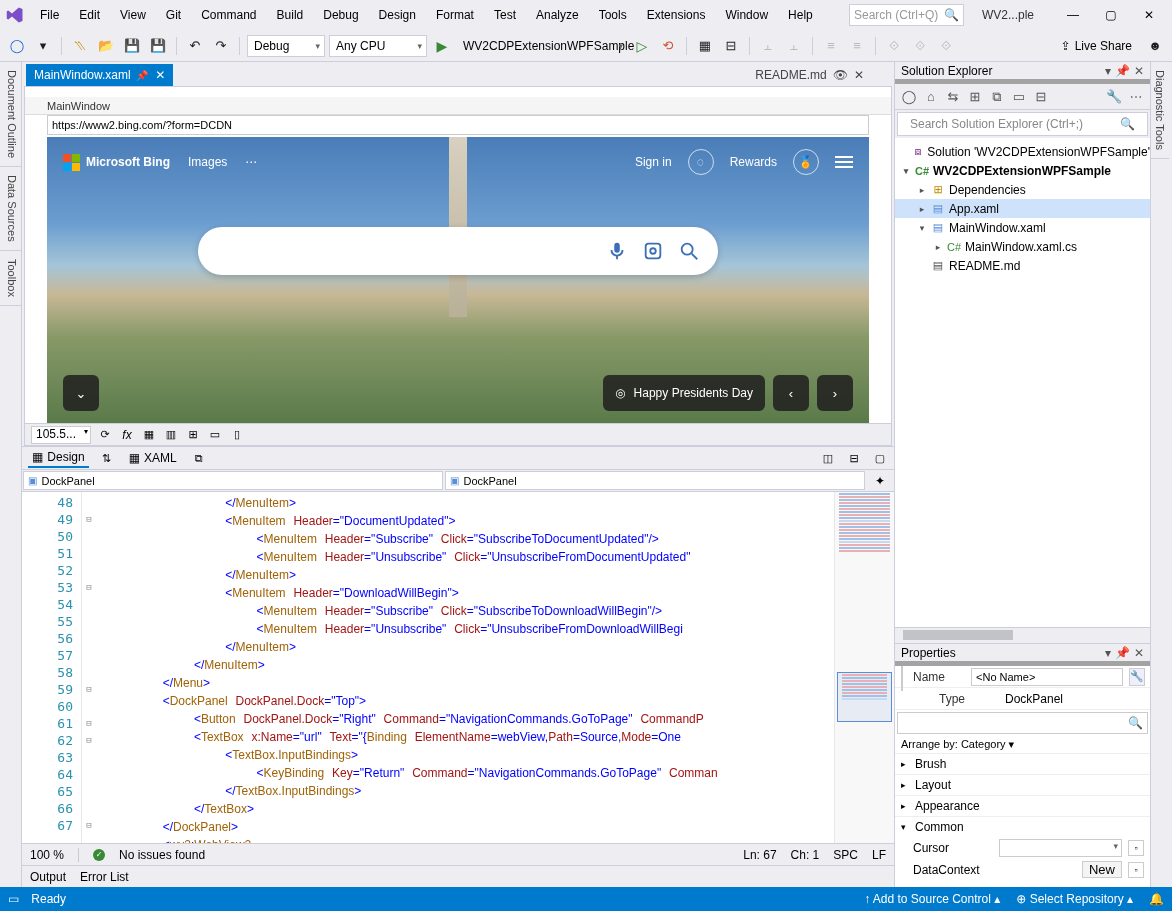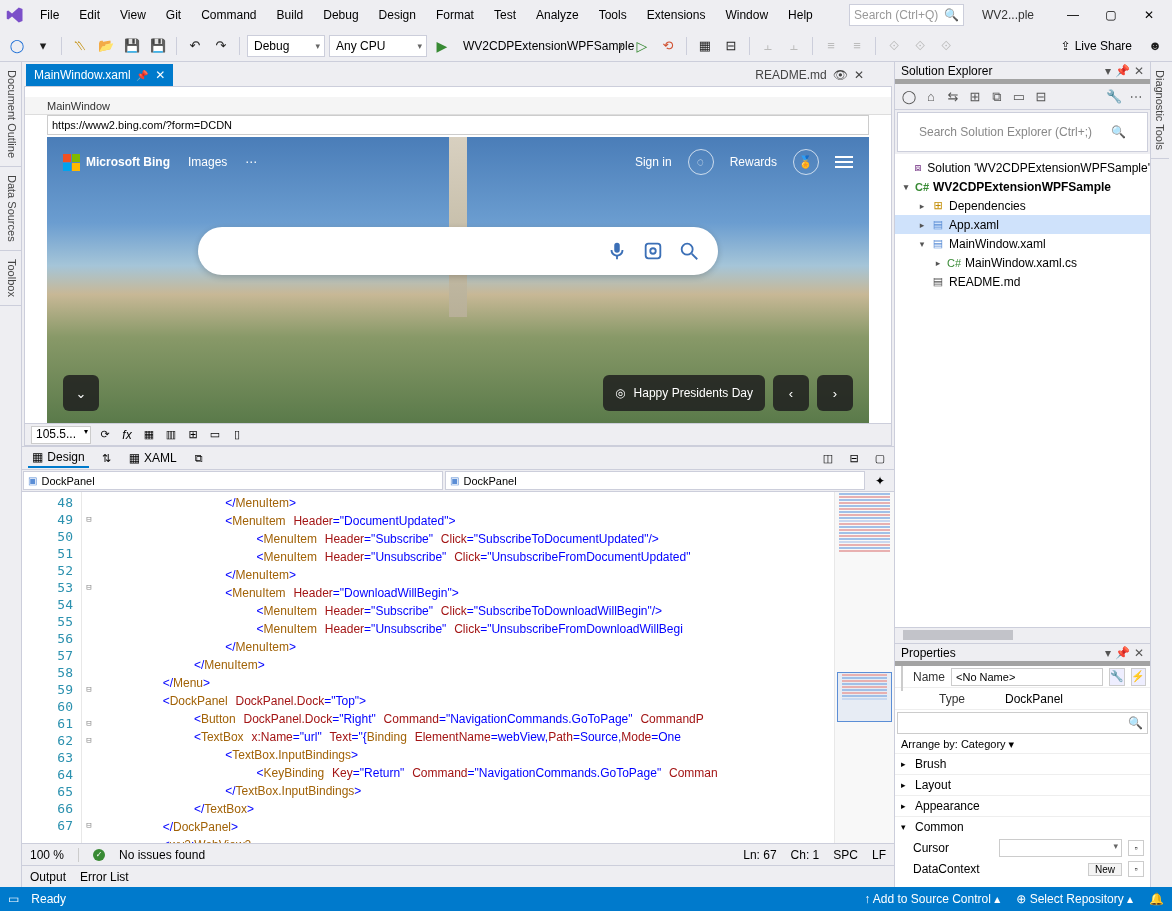--- a/index.html
+++ b/index.html
@@ -83,49 +83,49 @@
 .ok-icon { width:12px; height:12px; border-radius:50%; background:#388a34; color:#fff; font-size:8px; display:flex; align-items:center; justify-content:center; }
 
 .bottom-tabs { height:22px; display:flex; align-items:center; padding:0 8px; gap:14px; background:#eeeef2; font-size:12px; border-top:1px solid #cccedb; }
 
 
 .right-col { width:256px; display:flex; flex-direction:column; border-left:1px solid #cccedb; background:#eeeef2; }
 .panel-hdr { height:22px; background:#eeeef2; display:flex; align-items:center; padding:0 6px; font-size:12px; border-bottom:5px solid #a3a3a3; }
 .panel-hdr .icons { margin-left:auto; display:flex; gap:4px; font-size:10px; color:#555; }
 .se-toolbar { height:26px; display:flex; align-items:center; padding:0 4px; gap:2px; border-bottom:1px solid #cccedb; }
 .se-toolbar .i { width:20px; height:20px; display:flex; align-items:center; justify-content:center; font-size:13px; color:#555; }
-.se-search { height:40px; margin:2px; border:1px solid #cccedb; background:#fff; display:flex; align-items:center; padding:0 21px; font-size:11px; color:#888; }
+.se-search { height:24px; margin:2px; border:1px solid #cccedb; background:#fff; display:flex; align-items:center; padding:0 12px; font-size:11px; color:#888; }
 .se-search .mag { margin-left:auto; }
 .tree { flex:1; background:#fff; padding:4px 0; font-size:12px; overflow:auto; }
 .tree-row { display:flex; align-items:center; height:19px; padding-left:6px; gap:4px; white-space:nowrap; }
 .tree-row.sel { background:#cfe2fb; }
 .tree-row .exp { width:10px; font-size:9px; color:#555; text-align:center; }
 .tree-row .ic { width:14px; height:14px; display:flex; align-items:center; justify-content:center; font-size:11px; }
 .tree-row.bold { font-weight:600; }
 .ic.sln{color:#68217a;} .ic.cs{color:#388a34;} .ic.xaml{color:#5b8ed6;} .ic.dep{color:#c28b00;} .ic.md{color:#555;}
 .hscroll { height:16px; background:#eeeef2; border-top:1px solid #cccedb; position:relative; }
 .hscroll .thumb { position:absolute; left:8px; top:2px; height:10px; width:110px; background:#c2c3c9; }
 
 .props { display:flex; flex-direction:column; border-top:1px solid #cccedb; }
 .props-body { background:#fff; flex:1; font-size:12px; overflow:hidden; }
 .prow { display:flex; align-items:center; height:22px; padding:0 6px; gap:6px; border-bottom:1px solid #eee; }
 .prow .lbl { width:60px; color:#333; }
-.prow input { flex:1; border:1px solid #ccc; height:18px; padding:0 4px; font-size:11px; }
+.prow input { flex:1; border:1px solid #ccc; height:18px; padding:0 4px; font-size:11px;margin-left:20px; }
 .wrench { width:18px; height:18px; border:1px solid #ccc; display:flex; align-items:center; justify-content:center; font-size:11px; background:#eef;}
 .psearch { height:22px; border:1px solid #ccc; margin:2px; display:flex; align-items:center; padding:0 4px; }
 .psearch .mag{margin-left:auto;}
 .arrange { padding:2px 6px; font-size:11px; }
 .cat { padding:3px 6px; border-top:1px solid #eee; display:flex; align-items:center; gap:4px; font-size:12px; }
 .cat .ar { width:10px; font-size:9px; }
 .subrow { display:flex; align-items:center; padding:2px 6px 2px 18px; gap:6px; font-size:11px; }
 .subrow .nm { width:80px; }
 .subrow .combo { flex:1; border:1px solid #ccc; height:18px; position:relative; background:#fff;}
 .subrow .combo::after{content:"▾";position:absolute;right:3px;top:1px;font-size:9px;color:#666;}
 .subrow .end { width:16px; height:16px; border:1px solid #ccc; font-size:9px; display:flex; align-items:center; justify-content:center;}
-.newbtn { display:inline-block; border:1px solid #ccc; padding:0 6px; font-size:10px; background:#f4f4f4;}
+.newbtn { display:inline-block; border:1px solid #ccc; padding:0 6px; font-size:13px; background:#f4f4f4;}
 
 .statusbar { height:24px; background:#007acc; color:#fff; display:flex; align-items:center; padding:0 8px; gap:12px; font-size:12px; }
 .statusbar .r { margin-left:auto; display:flex; align-items:center; gap:16px; }
 svg { display:block; }
 </style>
 </head>
 <body>
 
 <div class="titlebar">
   <svg class="vs-logo" viewBox="0 0 24 24">

